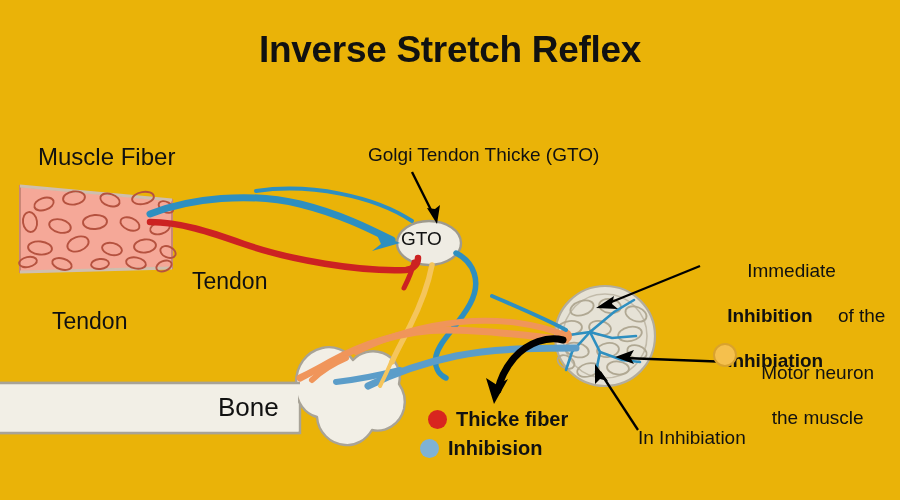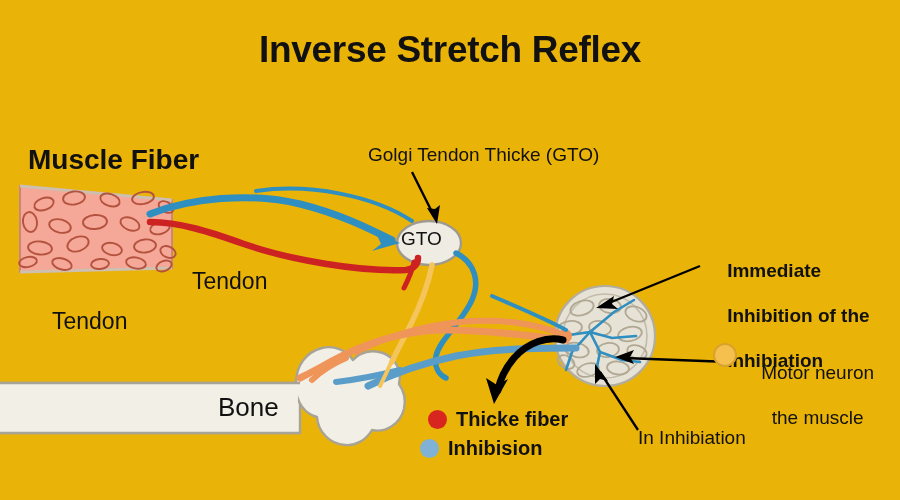--- a/index.html
+++ b/index.html
@@ -30,23 +30,23 @@
   }
   #page-title {
     left: 0; top: 28px;
     width: 900px;
     text-align: center;
     font-size: 37px;
     font-weight: bold;
     letter-spacing: -0.3px;
   }
   #label-muscle-fiber {
-    left: 28px; top: 143px;
-    font-size: 28px;
-    font-weight: bold;
+    left: 38px; top: 143px;
+    font-size: 24px;
+    font-weight: normal;
   }
   #label-tendon-upper {
     left: 192px; top: 268px;
     font-size: 23px;
   }
   #label-tendon-lower {
     left: 52px; top: 308px;
     font-size: 23px;
   }
   #label-bone {
@@ -59,21 +59,21 @@
   }
   #label-gto-oval {
     left: 401px; top: 228px;
     font-size: 19px;
   }
   #label-immediate {
     left: 706px; top: 238px;
     font-size: 19px;
   }
   #label-immediate .b { font-weight: bold; }
-  #label-immediate .r { font-weight: bold; }
+  #label-immediate .r { font-weight: normal; margin-left: 20px; }
   #label-motor-neuron {
     left: 740px; top: 340px;
     font-size: 19px;
     text-align: center;
   }
   #label-in-relaxation {
     left: 638px; top: 427px;
     font-size: 19px;
   }
   .legend-row {

